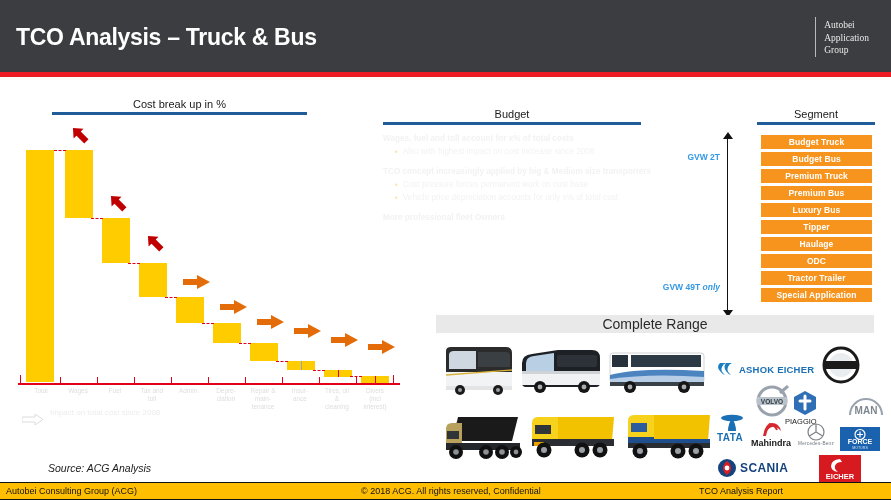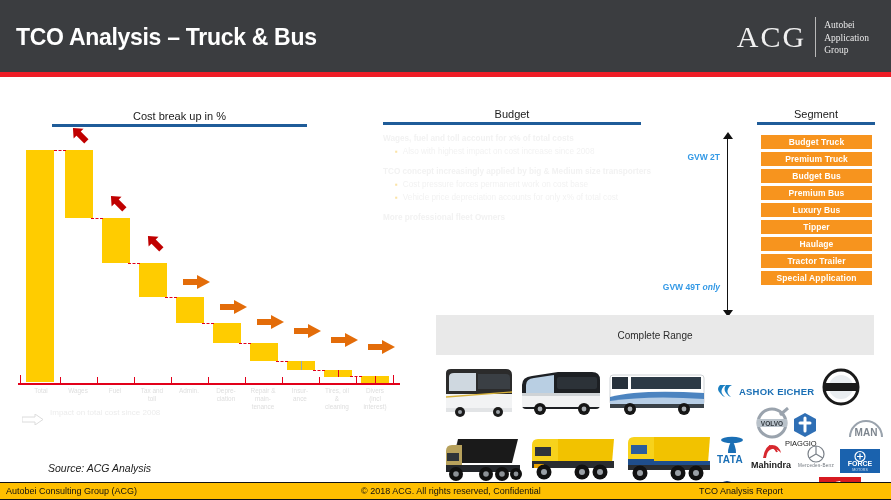--- a/index.html
+++ b/index.html
@@ -134,23 +134,23 @@
     display: flex; align-items: center; justify-content: center;
     margin-bottom: 1px; letter-spacing: 0.1px;
   }
 
   
   .range-panel {
     position: absolute; left: 436px; top: 315px; width: 438px; height: 165px;
     background: #ffffff;
   }
   .range-head {
-    height: 40px; background: #e9e9e9;
+    height: 18px; background: #e9e9e9;
     display: flex; align-items: center; justify-content: center;
-    font-size: 10px; color: #2b2b2b;
+    font-size: 14px; color: #2b2b2b;
   }
   .range-body { position: relative; height: 143px; }
   .veh { position: absolute; }
   .brand { position: absolute; }
 
   .brand-txt { font-family: "Liberation Sans", sans-serif; }
 
   
   .footer {
     position: absolute; left: 0; top: 482px; width: 891px; height: 18px;
@@ -165,32 +165,31 @@
   .ft-r { left: 699px; }
 </style>
 </head>
 <body>
 
 <div id="slide">
 
   <div class="header">
     <div class="header-title">TCO Analysis – Truck &amp; Bus</div>
     <div class="logo-wrap">
-      <div class="logo-acg">ACG</div>
       <div class="logo-div"></div>
       <div class="logo-sub">
         <div>Autobei</div>
         <div>Application</div>
         <div>Group</div>
       </div>
     </div>
   </div>
   <div class="header-rule"></div>
 
-  <div class="panel-title" style="left:52px; top:110px; width:255px;">
+  <div class="panel-title" style="left:52px; top:98px; width:255px;">
     <span class="ptxt">Cost break up in %</span>
     <span class="prule"></span>
   </div>
 
   <div class="chart">
 
     <div class="chart-bar" style="left:8px;  top:15px;  width:28px; height:232px;"></div>
     <div class="chart-bar" style="left:47px; top:15px;  width:28px; height:68px;"></div>
     <div class="chart-bar" style="left:84px; top:83px;  width:28px; height:45px;"></div>
     <div class="chart-bar" style="left:121px;top:128px; width:28px; height:34px;"></div>
@@ -345,26 +344,27 @@
 
   <div class="seg-wrap">
     <div class="gvw-arrow-up"></div>
     <div class="gvw-axis"></div>
     <div class="gvw-arrow-dn"></div>
     <div class="gvw-label gvw-top">GVW 2T</div>
     <div class="gvw-label gvw-bot"><span>GVW 49T </span><i>only</i></div>
 
     <div class="seg-list">
       <div class="seg-item">Budget Truck</div>
+      <div class="seg-item">Budget Bus</div>
       <div class="seg-item">Premium Truck</div>
-      <div class="seg-item">Budget Bus</div>
       <div class="seg-item">Premium Bus</div>
       <div class="seg-item">Luxury Bus</div>
       <div class="seg-item">Tipper</div>
       <div class="seg-item">Haulage</div>
+      <div class="seg-item">ODC</div>
       <div class="seg-item">Tractor Trailer</div>
       <div class="seg-item">Special Application</div>
     </div>
   </div>
 
   <div class="range-panel">
     <div class="range-head">Complete Range</div>
     <div class="range-body">
 
       <div class="veh" style="left:4px; top:12px;">

